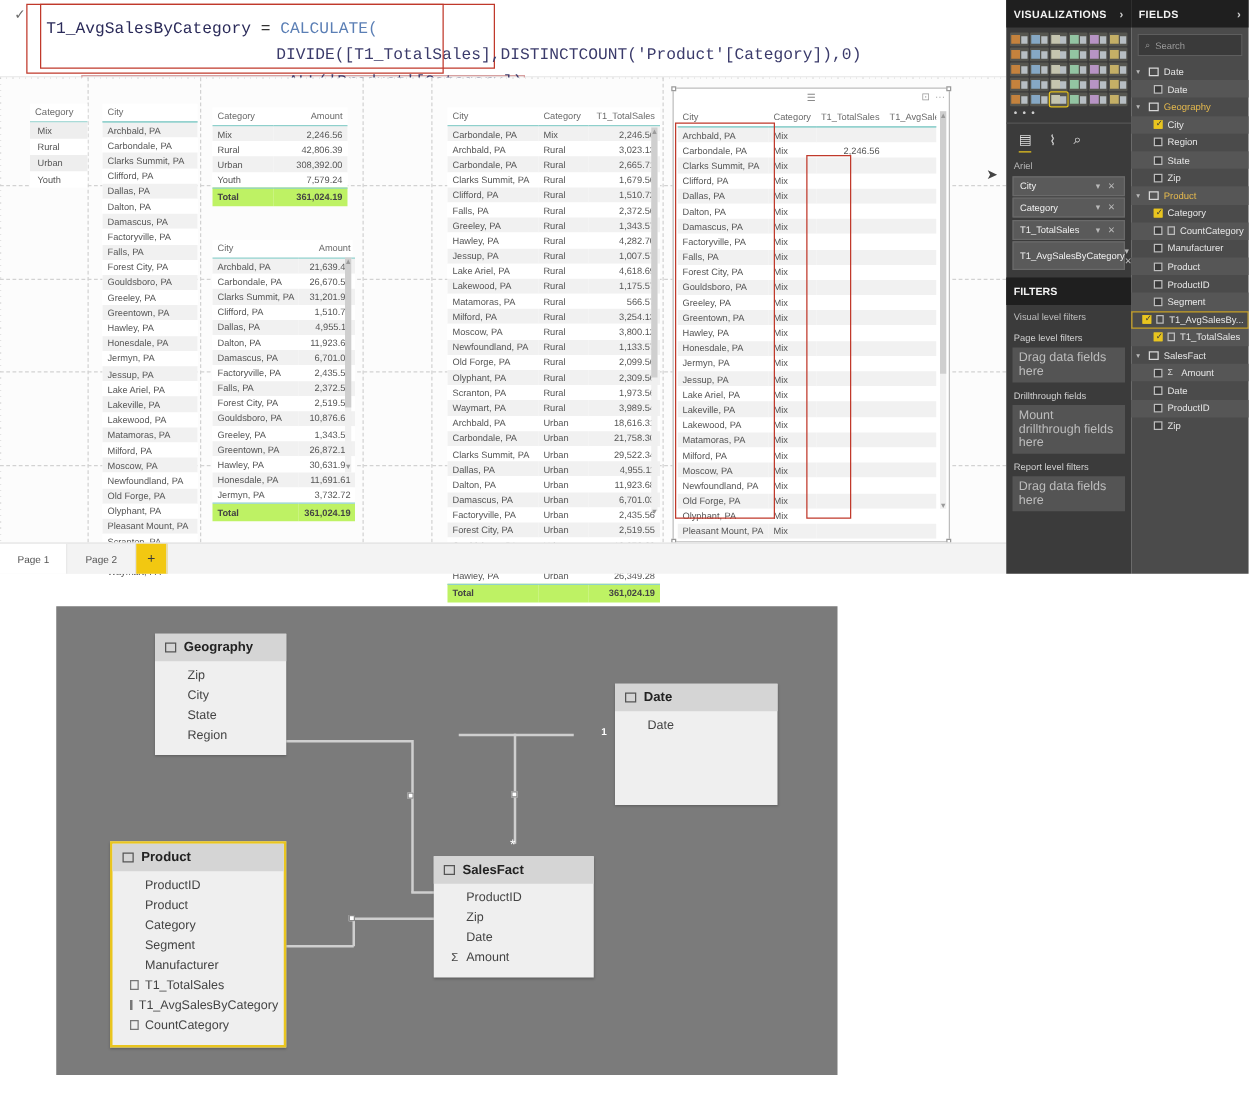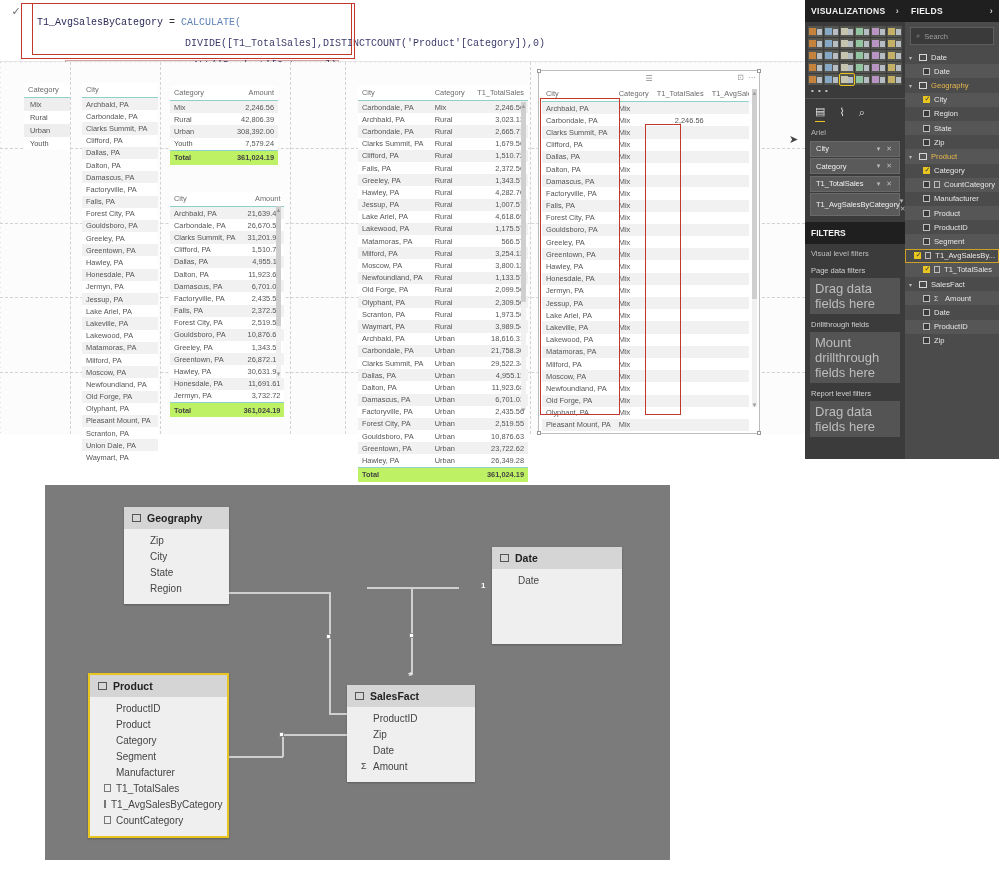--- a/index.html
+++ b/index.html
@@ -21,25 +21,25 @@
     position:absolute; left:0; top:0; width:805px; height:62px;
     background:#fff; border-bottom:1px solid #e6e6e6;
     display:flex; align-items:flex-start;
   }
   .fb-check {
     width:32px; height:62px; display:flex; align-items:flex-start;
     justify-content:center; padding-top:5px;
     color:#6b6b6b; font-size:11px;
   }
   .fb-box {
-    position:relative; margin-top:3px; width:320px; height:52px;
+    position:relative; margin-top:3px; width:364px; height:52px;
     border:1.5px solid #c0392b;
     background:#fff;
     font-family:"Liberation Mono", monospace;
-    font-size:10px; line-height:10.5px;
+    font-size:13px; line-height:10.5px;
     padding:3px 4px; color:#3b3b6b; white-space:pre;
   }
   .fb-line { white-space:pre; }
   .tok-name { color:#2b2b5a; }
   .tok-fn { color:#5b7fb5; }
   .tok-op { color:#333; }
   .fb-hl { display:inline-block; border:1px solid #d7a0a0; padding:0 1px; }
 
   .canvas-bg {
     position:absolute; left:0; top:62px; width:805px; height:372px;
@@ -139,21 +139,21 @@
     color:#f0f0f0; display:flex; align-items:center; justify-content:space-between;
     border:1px solid #6a6a6a;
   }
   .well-pill .acts { color:#b9b9b9; font-size:7px; letter-spacing:2px; }
 
   .filters-title { background:#1f1f1f; color:#f2f2f2; font-size:8.5px;
     font-weight:bold; padding:6px; margin-top:6px; }
   .filt-sub { font-size:7.5px; color:#bdbdbd; padding:5px 6px 3px 6px; }
   .filt-pill { background:#5a5a5a; border:1px solid #6a6a6a; margin:1.5px 5px;
     padding:3px 5px; font-size:7.5px; color:#f0f0f0; }
-  .filt-drop { color:#bdbdbd; font-size:13px; background:#545454;
+  .filt-drop { color:#bdbdbd; font-size:10px; background:#545454;
     margin:1.5px 5px; padding:3px 5px; }
   .filt-plain { color:#cfcfcf; font-size:7.5px; padding:5px 6px 1px 6px; }
 
   .search-box {
     margin:5px; background:#3a3a3a; border:1px solid #5e5e5e;
     display:flex; align-items:center; gap:4px; padding:3px 5px;
     color:#9b9b9b; font-size:7.5px;
   }
   .fld-row { display:flex; align-items:center; gap:4px; padding:2.6px 4px;
     font-size:7.6px; color:#e6e6e6; }
@@ -848,20 +848,25 @@
     <div class="sel-handle" style="left:-2px; bottom:-2px;"></div>
     <div class="sel-handle" style="right:-2px; bottom:-2px;"></div>
   </div>
 
   <div class="redbox" style="left:21px; top:3px; width:334px; height:56px;"></div>
   <div class="redbox" style="left:540px; top:98px; width:80px; height:317px;"></div>
   <div class="redbox" style="left:645px; top:124px; width:36px; height:291px;"></div>
 
   <div class="cursor-arrow" style="left:789px; top:133px;">➤</div>
 
+  <div class="pagetabs">
+    <div class="ptab active">Page 1</div>
+    <div class="ptab">Page 2</div>
+    <div class="ptab add">+</div>
+  </div>
 
   <div class="pane-viz">
     <div class="pane-title">
       <span>VISUALIZATIONS</span>
       <span class="chev">›</span>
     </div>
     <div class="viz-grid">
         <div class="viz-icon" style="background: rgb(85, 85, 79);">
           <span style="position:absolute;left:1px;top:2px;width:7px;height:7px;background:#d88b3a;opacity:.85"></span>
           <span style="position:absolute;right:1px;top:3px;width:5px;height:6px;background:#cfd8e0;opacity:.8"></span>
@@ -1004,21 +1009,21 @@
           <span class="acts">▾ ✕</span>
         </div>
         <div class="well-pill">
           <span>T1_AvgSalesByCategory</span>
           <span class="acts">▾ ✕</span>
         </div>
       </div>
 
     <div class="filters-title">FILTERS</div>
     <div class="filt-sub">Visual level filters</div>
-    <div class="filt-plain">Page data filters</div>
+    <div class="filt-plain">Page level filters</div>
     <div class="filt-drop">Drag data fields here</div>
     <div class="filt-plain">Drillthrough fields</div>
     <div class="filt-drop">Mount drillthrough fields here</div>
     <div class="filt-plain">Report level filters</div>
     <div class="filt-drop">Drag data fields here</div>
   </div>
 
   <div class="pane-fields">
     <div class="pane-title">
       <span>FIELDS</span>

